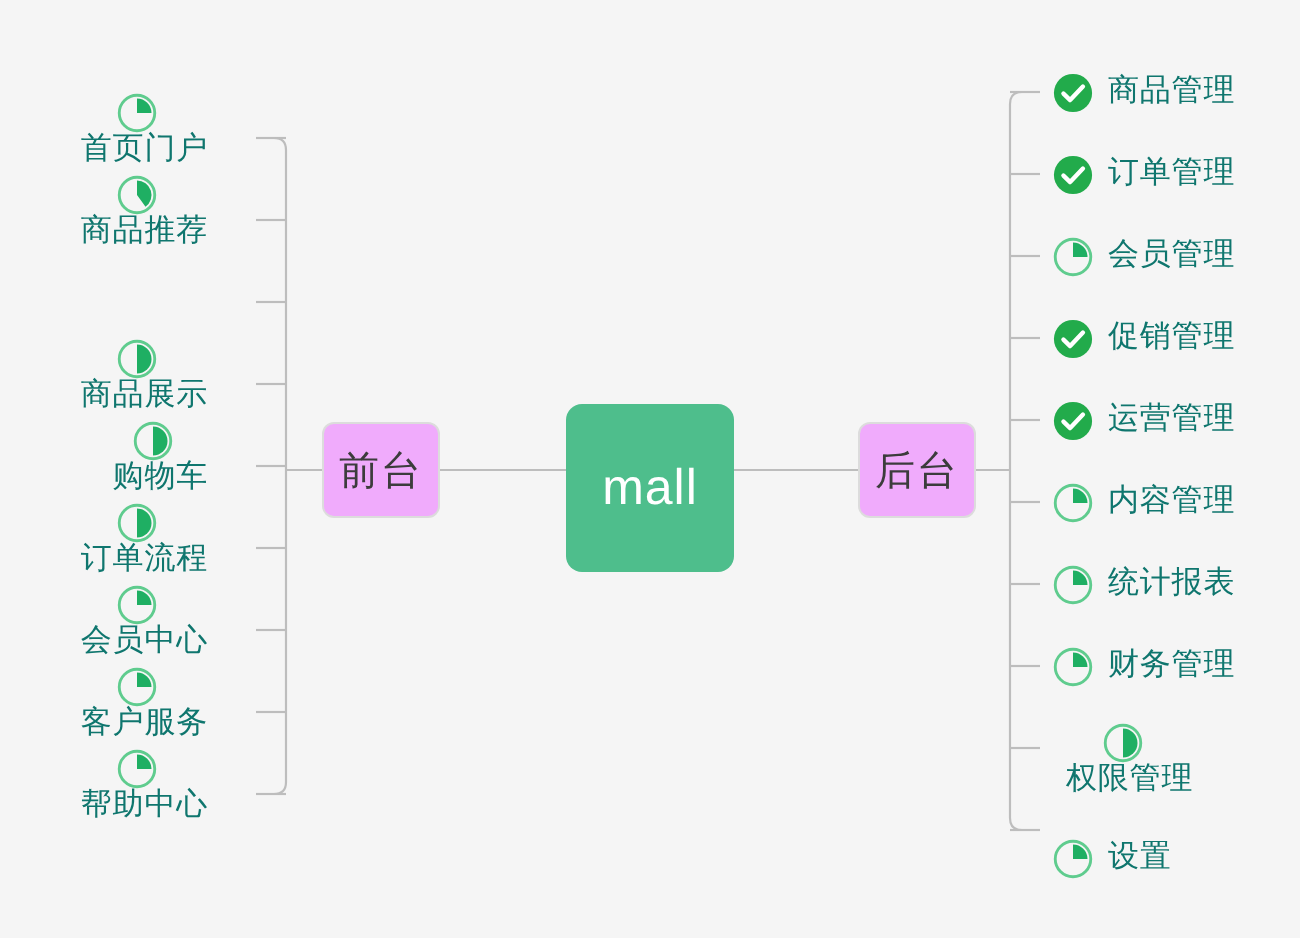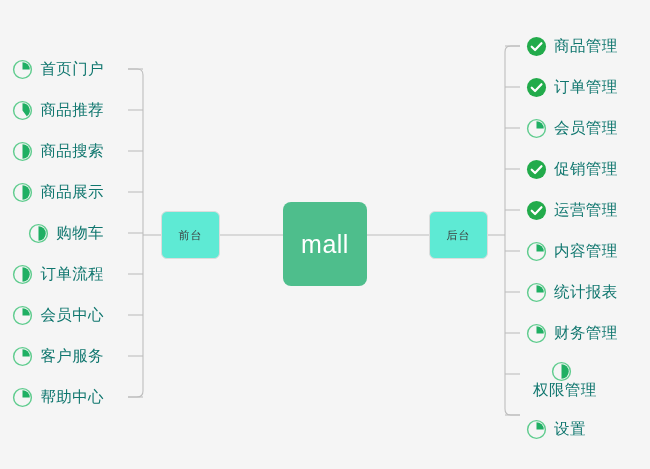--- a/index.html
+++ b/index.html
@@ -14,42 +14,42 @@
   
   #wires{position:absolute;left:0;top:0;width:650px;height:469px;}
 
   
   .leaf{
     position:absolute;
     display:flex;align-items:center;
     height:26px;
     white-space:nowrap;
   }
-  .leaf-left{flex-direction:row;justify-content:flex-end;right:546px;}
+  .leaf-left{flex-direction:column;justify-content:flex-end;right:546px;}
   .leaf-right{flex-direction:row;justify-content:flex-start;left:526px;}
   .leaf-label{
     font-size:15.5px;
     color:#0f766e;
     letter-spacing:.4px;
     line-height:1;
   }
   .leaf-left .leaf-label{margin-left:7px;}
   .leaf-right .leaf-label{margin-left:7px;}
 
   
   .ic{width:21px;height:21px;flex:0 0 21px;display:block;}
 
   
   .boxnode{
     position:absolute;
-    background:#5eead4;
+    background:#f0abfc;
     border:1px solid #dcdcdc;
     border-radius:6px;
     display:flex;align-items:center;justify-content:center;
-    font-size:11px;
+    font-size:20px;
     color:#3c3c3c;
     letter-spacing:1px;
     box-sizing:border-box;
   }
   #node-frontend{left:161px;top:211px;width:59px;height:48px;}
   #node-backend{left:429px;top:211px;width:59px;height:48px;}
 
   #node-root{
     position:absolute;
     left:283px;top:202px;width:84px;height:84px;
@@ -108,27 +108,20 @@
       </svg>
       <span class="leaf-label">首页门户</span>
     </div>
     <div class="leaf leaf-left" style="top: 97px;">
       <svg class="ic" viewBox="0 0 22 22">
         <circle cx="11" cy="11" r="9.3" fill="none" stroke="#5fcc8e" stroke-width="1.5"></circle>
         <path d="M 11 11 L 11 3.4000000000000004 A 7.6 7.6 0 0 1 15.467167917422795 17.148529157249598 Z" fill="#1faf63"></path>
       </svg>
       <span class="leaf-label">商品推荐</span>
     </div>
-    <div class="leaf leaf-left" style="top: 138px;">
-      <svg class="ic" viewBox="0 0 22 22">
-        <circle cx="11" cy="11" r="9.3" fill="none" stroke="#5fcc8e" stroke-width="1.5"></circle>
-        <path d="M 11 11 L 11 3.4000000000000004 A 7.6 7.6 0 0 1 11.000000000000002 18.6 Z" fill="#1faf63"></path>
-      </svg>
-      <span class="leaf-label">商品搜索</span>
-    </div>
     <div class="leaf leaf-left" style="top: 179px;">
       <svg class="ic" viewBox="0 0 22 22">
         <circle cx="11" cy="11" r="9.3" fill="none" stroke="#5fcc8e" stroke-width="1.5"></circle>
         <path d="M 11 11 L 11 3.4000000000000004 A 7.6 7.6 0 0 1 11.000000000000002 18.6 Z" fill="#1faf63"></path>
       </svg>
       <span class="leaf-label">商品展示</span>
     </div>
     <div class="leaf leaf-left" style="top: 220px; text-align: center;">
       <svg class="ic" viewBox="0 0 22 22">
         <circle cx="11" cy="11" r="9.3" fill="none" stroke="#5fcc8e" stroke-width="1.5"></circle>

